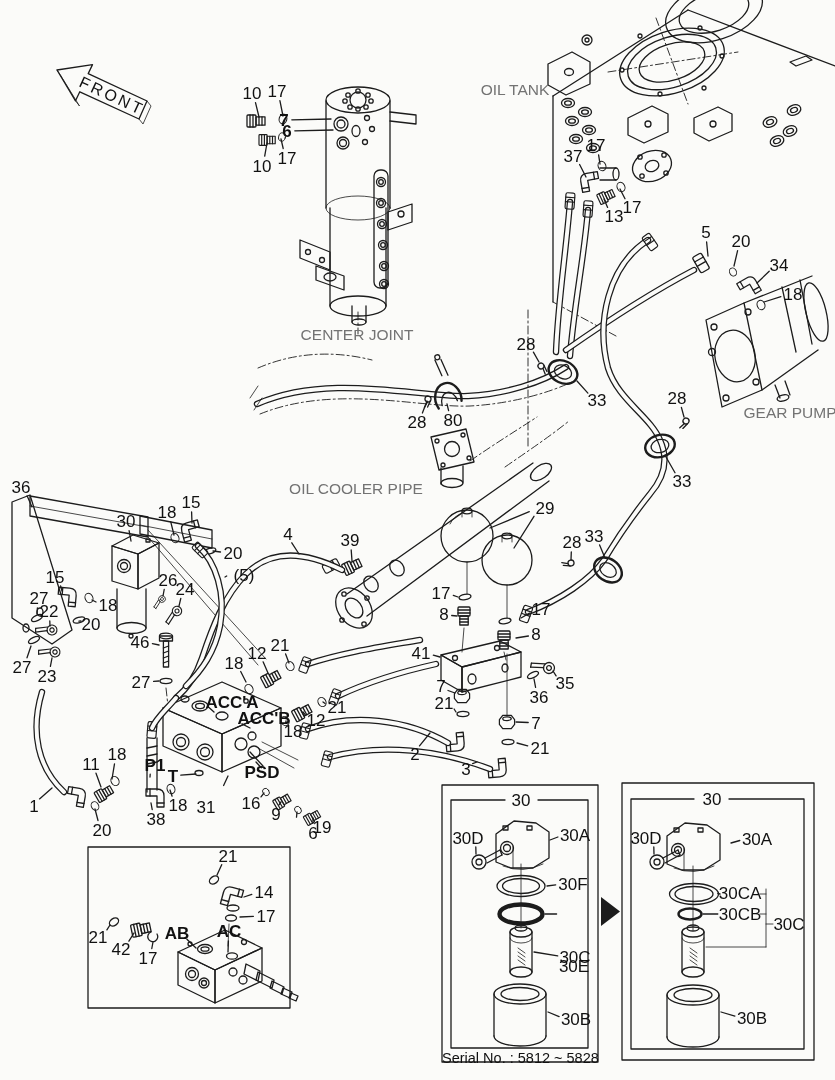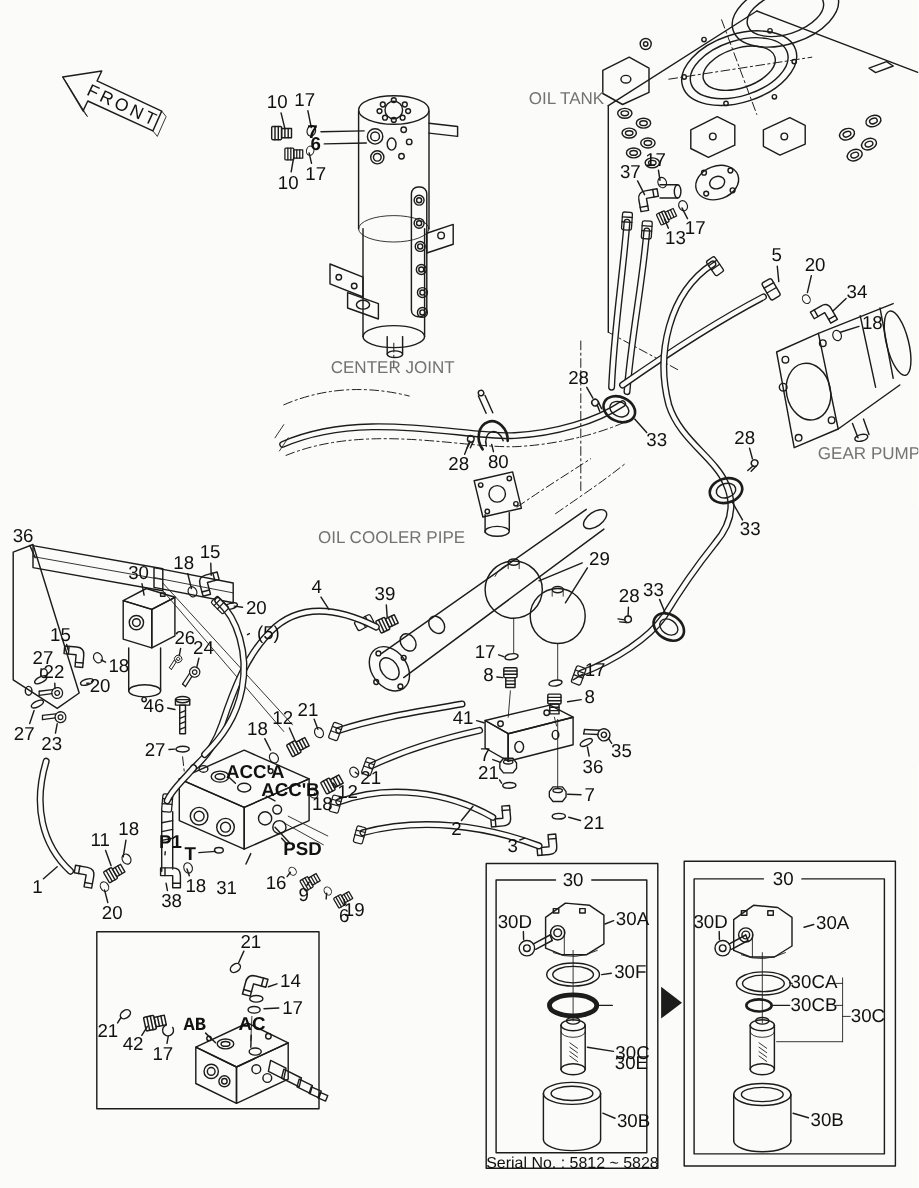--- a/index.html
+++ b/index.html
@@ -711,38 +711,38 @@
       <span class="callout" style="left: 257px; top: 653px;">12</span>
       <span class="callout" style="left: 280px; top: 645px;">21</span>
       <span class="callout bold" style="left: 232px; top: 702px;">ACC'A</span>
       <span class="callout bold" style="left: 264px; top: 718px;">ACC'B</span>
       <span class="callout" style="left: 316px; top: 720px;">12</span>
       <span class="callout" style="left: 337px; top: 707px;">21</span>
       <span class="callout" style="left: 293px; top: 731px;">18</span>
       <span class="callout bold" style="left: 155px; top: 765px;">P1</span>
       <span class="callout bold" style="left: 173px; top: 776px;">T</span>
       <span class="callout" style="left: 206px; top: 794px; margin-top: 13px;">31</span>
-      <span class="callout bold" style="left: 275px; top: 772px;">PSD</span>
+      <span class="callout bold" style="left: 262px; top: 772px;">PSD</span>
       <span class="callout" style="left: 251px; top: 803px;">16</span>
       <span class="callout" style="left: 276px; top: 814px;">9</span>
       <span class="callout" style="left: 294px; top: 827px; margin-left: 28px;">19</span>
       <span class="callout" style="left: 313px; top: 833px;">6</span>
       <span class="callout" style="left: 156px; top: 819px;">38</span>
       <span class="callout" style="left: 178px; top: 805px;">18</span>
       <span class="callout" style="left: 34px; top: 806px;">1</span>
       <span class="callout" style="left: 102px; top: 830px;">20</span>
       <span class="callout" style="left: 91px; top: 764px;">11</span>
       <span class="callout" style="left: 117px; top: 754px;">18</span>
       <span class="callout" style="left: 228px; top: 856px;">21</span>
       <span class="callout" style="left: 264px; top: 892px; text-align: right;">14</span>
       <span class="callout" style="left: 266px; top: 916px;">17</span>
       <span class="callout" style="left: 98px; top: 937px;">21</span>
       <span class="callout" style="left: 121px; top: 949px;">42</span>
       <span class="callout" style="left: 148px; top: 958px;">17</span>
-      <span class="callout bold" style="left: 177px; top: 933px; font-family: Liberation Mono, monospace;">AB</span>
+      <span class="callout bold" style="left: 177px; top: 933px;">AB</span>
       <span class="callout bold" style="left: 229px; top: 931px;">AC</span>
       <span class="callout wbg" style="left: 521px; top: 800px;">30</span>
       <span class="callout" style="left: 468px; top: 838px;">30D</span>
       <span class="callout" style="left: 575px; top: 835px;">30A</span>
       <span class="callout" style="left: 573px; top: 884px;">30F</span>
       <span class="callout" style="left: 574px; top: 966px;">30E</span>
       <span class="callout" style="left: 575px; top: 957px;">30C</span>
       <span class="callout" style="left: 576px; top: 1019px;">30B</span>
       <span class="callout wbg" style="left: 712px; top: 799px;">30</span>
       <span class="callout" style="left: 646px; top: 838px;">30D</span>

